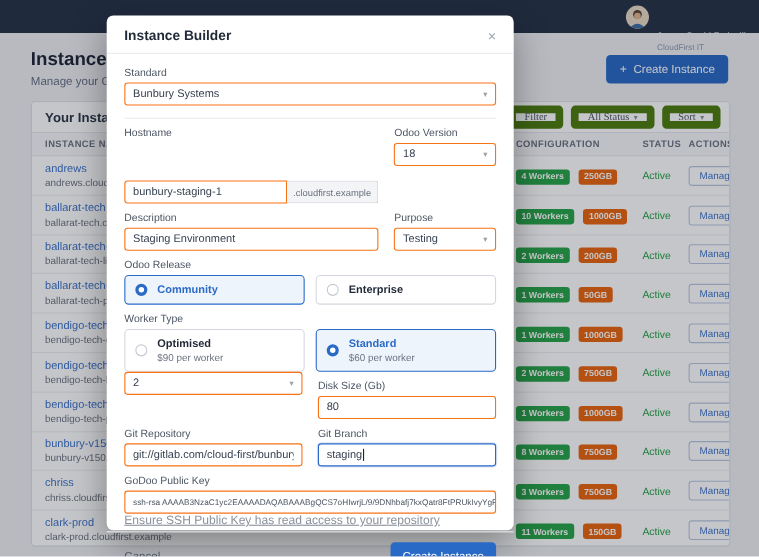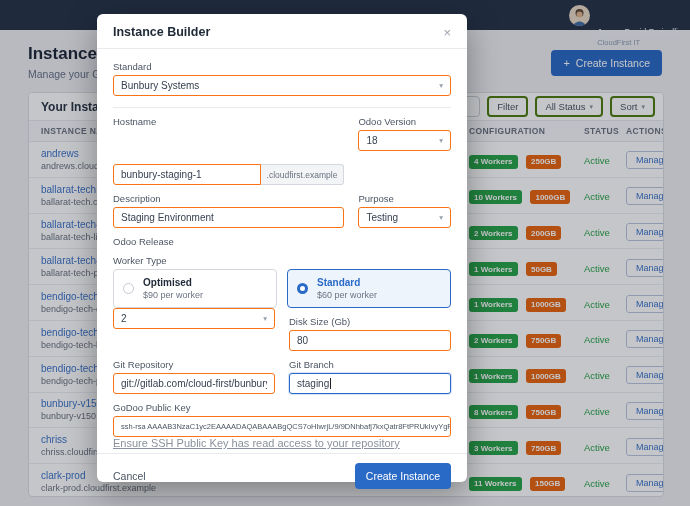--- a/index.html
+++ b/index.html
@@ -22,22 +22,22 @@
           font-size:10.5px;border:none;border-radius:4px;padding:7px 12px;display:flex;align-items:center;gap:6px;}
   .plus{font-size:11px;line-height:1;}
   
   .panel{position:absolute;left:28px;top:92px;width:636px;height:405px;background:#fff;
          border:1px solid #d9dde3;border-radius:4px;overflow:hidden;box-sizing:border-box;}
   .panel-head{height:27px;display:flex;align-items:center;justify-content:flex-end;gap:7px;
          padding:0 8px;border-bottom:1px solid #e5e8ee;background:#fff;}
   .panel-title{position:absolute;left:12px;top:7px;font-size:12px;font-weight:bold;color:#2b3648;}
   .search{width:72px;height:19px;border:1px solid #c9cfd8;border-radius:4px;font-size:9.5px;
          padding:0 6px 0 46px;color:#6b7280;box-sizing:content-box;font-family:inherit;}
-  .tool-btn{height:21px;padding:0 8px;font-size:9.5px;color:#4b5563;border:2px solid #4d7c0f;
-         border-radius:4px;background:#fff;display:flex;align-items:center;gap:4px;font-family:Liberation Sans, sans-serif;}
+  .tool-btn{height:21px;padding:0 8px;font-size:9.5px;color:#4b5563;border:7px solid #4d7c0f;
+         border-radius:4px;background:#fff;display:flex;align-items:center;gap:4px;font-family:Liberation Serif, serif;}
   .chev-sm{font-size:7px;color:#8a919c;}
   .thead,.trow{display:grid;grid-template-columns:428px 115px 42px auto;align-items:center;padding:0 12px;}
   .thead{height:20px;background:#f7f8fa;border-bottom:1px solid #e5e8ee;font-size:8.5px;font-weight:bold;
          color:#6b7280;letter-spacing:.4px;}
   .trow{height:35.8px;border-bottom:1px solid #eceef2;box-sizing:border-box;}
   .iname{font-size:10px;color:#3c73c9;white-space:nowrap;}
   .ihost{font-size:9px;color:#6b7280;margin-top:2px;white-space:nowrap;}
   .badge{display:inline-block;font-size:8px;font-weight:bold;color:#fff;padding:2.5px 5px;border-radius:3px;margin-right:4px;white-space:nowrap;}
   .badge.green{background:var(--badge-green,#27a348);}
   .badge.orange{background:var(--badge-orange,#e8650f);}
@@ -304,20 +304,30 @@
         <div class="col-side">
           <div class="lbl">Purpose</div>
           <div class="inp selbox">
             <span>Testing</span>
             <span class="chev">▾</span>
           </div>
         </div>
       </div>
 
       <div class="lbl">Odoo Release</div>
+      <div class="cards">
+        <div class="card on">
+          <span class="radio on"></span>
+          <span class="card-title">Community</span>
+        </div>
+        <div class="card">
+          <span class="radio"></span>
+          <span class="card-title">Enterprise</span>
+        </div>
+      </div>
 
       <div class="lbl">Worker Type</div>
       <div class="cards">
         <div class="card">
           <span class="radio"></span>
           <span>
             <div class="card-title">Optimised</div>
             <div class="card-sub">$90 per worker</div>
           </span>
         </div>

